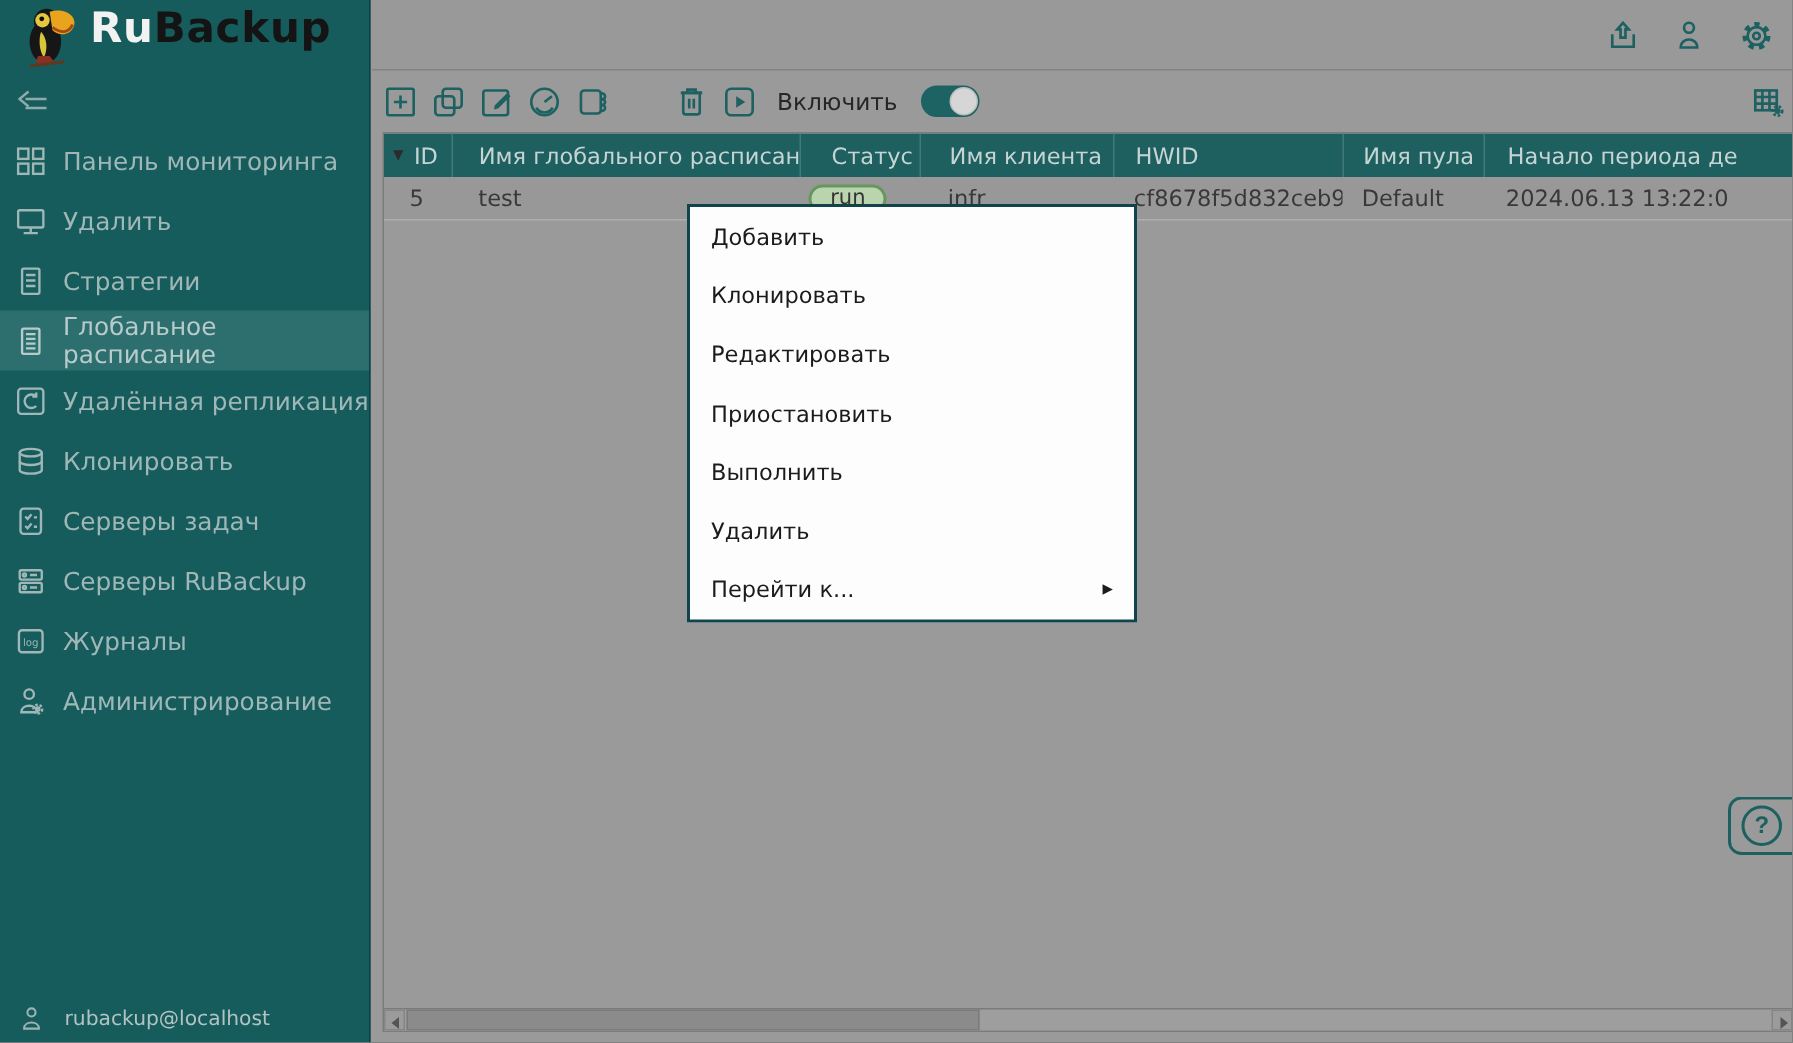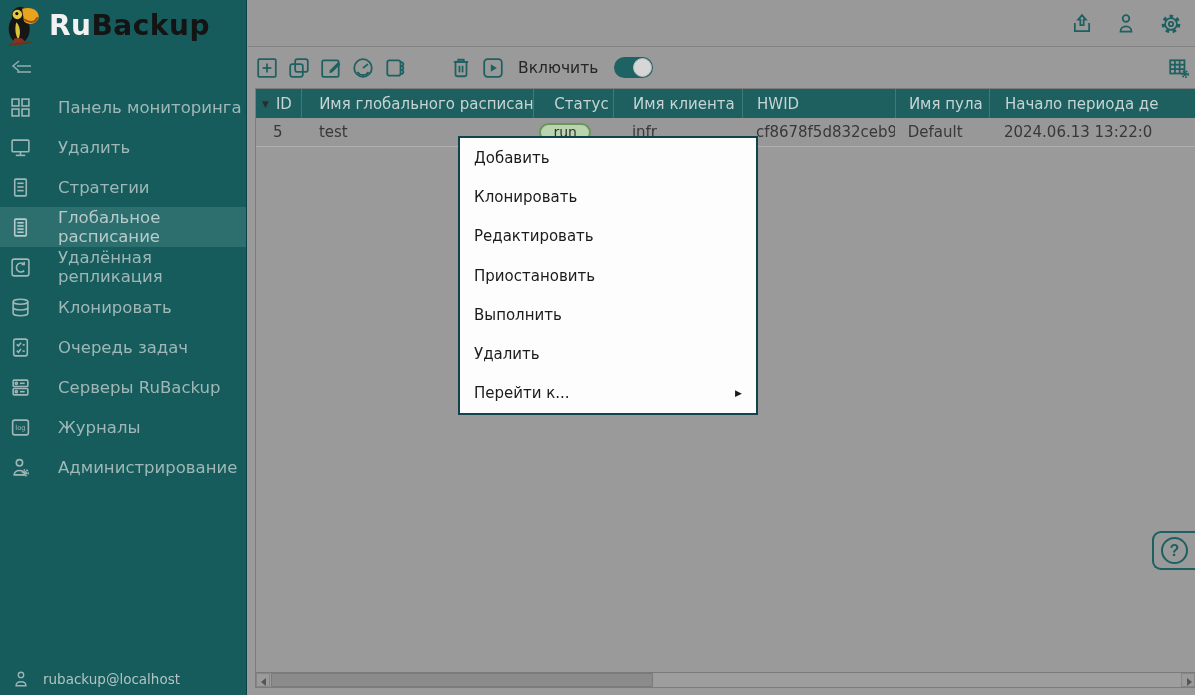--- a/index.html
+++ b/index.html
@@ -3,30 +3,30 @@
 <meta charset="utf-8">
 <style>
   * { margin:0; padding:0; box-sizing:border-box; }
   html,body { width:1195px; height:695px; overflow:hidden; background:#6e6e6e; }
   body { font-family:"DejaVu Sans","Liberation Sans",sans-serif; }
   .app { position:relative; width:1195px; height:695px; background:#9a9a9a; overflow:hidden; }
 
   
   .sidebar { position:absolute; left:0; top:0; width:247px; height:695px;
              background:#175c5c; border-right:1px solid #0b4246; z-index:5; }
-  .logo { position:absolute; left:3px; top:2px; height:46px; display:flex; align-items:center; }
+  .logo { position:absolute; left:14px; top:2px; height:46px; display:flex; }
   .logo svg { width:42px; height:44px; }
   .logo-text { font-size:28px; font-weight:bold; letter-spacing:.5px; margin-left:4px; }
   .logo-ru { color:#f2f2f2; }
   .logo-backup { color:#141414; }
   .collapse-btn { position:absolute; left:10px; top:56px; width:26px; height:26px;
                   background:none; border:none; color:#8fabab; cursor:pointer; }
   .nav { position:absolute; left:0; top:87px; width:100%; }
   .nav-item { height:40px; display:flex; align-items:center; padding-left:9px;
-              color:#9fb7b7; font-size:16.5px; cursor:pointer;gap:16px; }
+              color:#9fb7b7; font-size:16.5px; cursor:pointer; }
   .nav-item.active { background:#2d6f6f; color:#b7cbcb; }
   .nav-item .nicon { width:22px; height:22px; margin-right:11px; flex:0 0 22px;
                      display:flex; align-items:flex-end; justify-content:center; }
   .nav-item svg { width:21px; height:21px; stroke:currentColor; fill:none; stroke-width:1.5; }
   .side-user { position:absolute; left:12px; bottom:7px; display:flex; align-items:center;
                color:#b3c3c3; font-size:13.5px; }
   .side-user svg { width:18px; height:18px; stroke:#9db4b4; fill:none; stroke-width:1.5; margin-right:13px; }
 
   
   .topbar { position:absolute; left:248px; top:0; width:947px; height:47px;
@@ -197,21 +197,21 @@
       <div class="nav-item">
         <span class="nicon">
           <svg viewBox="0 0 20 20">
               <rect x="3.5" y="2" width="13" height="16" rx="2"></rect>
               <path d="M6.5 7 L8 8.5 L10.5 5.5" fill="none"></path>
               <line x1="12" y1="7.5" x2="14" y2="7.5"></line>
               <path d="M6.5 13 L8 14.5 L10.5 11.5" fill="none"></path>
               <line x1="12" y1="13.5" x2="14" y2="13.5"></line>
             </svg>
         </span>
-        <span>Очередь задач</span>
+        <span>Серверы задач</span>
       </div>
       <div class="nav-item">
         <span class="nicon">
           <svg viewBox="0 0 20 20">
               <rect x="3" y="3" width="14" height="6" rx="1"></rect>
               <rect x="3" y="11" width="14" height="6" rx="1"></rect>
               <circle cx="6" cy="6" r="1"></circle>
               <line x1="9.5" y1="6" x2="14" y2="6"></line>
               <circle cx="6" cy="14" r="1"></circle>
               <line x1="9.5" y1="14" x2="14" y2="14"></line>

